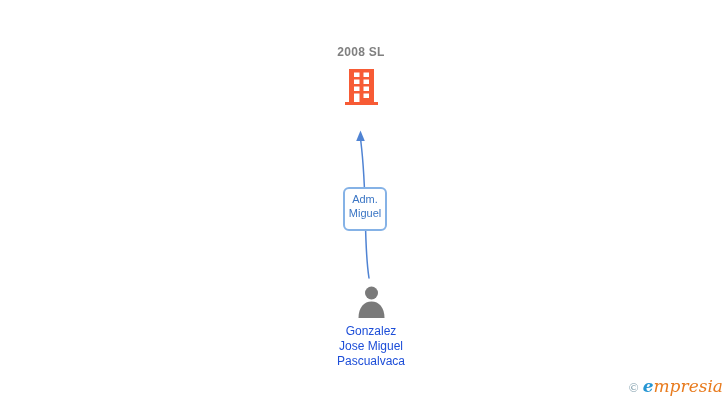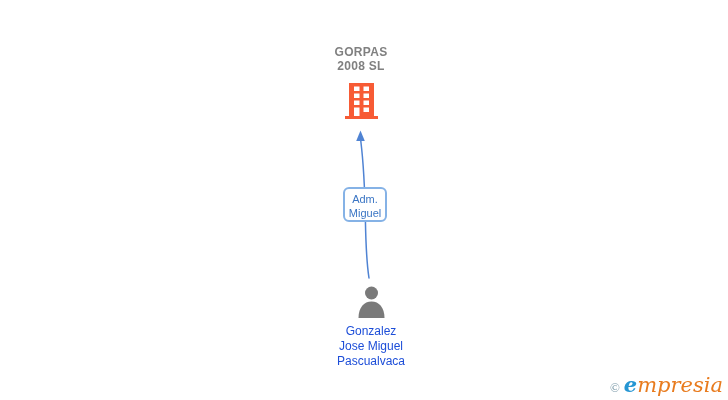--- a/index.html
+++ b/index.html
@@ -42,21 +42,21 @@
   .building-icon {
     display: block;
     margin: 10px auto 0 auto;
   }
   
   .rel-label {
     position: absolute;
     left: 343px;
     top: 187px;
     width: 44px;
-    height: 35px;
+    height: 44px;
     box-sizing: border-box;
     background: #ffffff;
     border: 2px solid #85B2E6;
     border-radius: 6px;
     text-align: center;
     padding-top: 3px;
     cursor: pointer;
   }
   .rel-label div {
     font-size: 11px;
@@ -93,39 +93,38 @@
     cursor: pointer;
   }
   .watermark .copy {
     font-size: 13px;
     color: #7A99A8;
     font-family: "Liberation Serif", serif;
   }
   .watermark .brand {
     font-family: "DejaVu Serif", serif;
     font-style: italic;
-    font-size: 21px;
+    font-size: 17px;
     line-height: 18px;
   }
   .watermark .brand-initial { color: #2696D3; font-weight: bold; }
   .watermark .brand-rest    { color: #E87B1E; }
 </style>
 </head>
 <body>
 
 <div class="canvas">
 
   <svg class="connector" viewBox="0 0 728 400">
     <path d="M 369 278 C 363 240 368 200 360.8 141" fill="none" stroke="#4F83D3" stroke-width="1.5" stroke-linecap="round"></path>
     <polygon points="360.5,130.5 356.2,141 364.8,141" fill="#4F83D3"></polygon>
   </svg>
 
   <div class="company-node">
     <div class="company-name">
-      <div>GORPAS</div>
       <div>2008 SL</div>
     </div>
     <svg class="building-icon" width="33" height="36" viewBox="0 0 33 36">
       <rect x="0" y="33" width="33" height="3" fill="#F75B35"></rect>
       <rect x="4" y="0" width="25" height="33.5" fill="#F75B35"></rect>
       <rect x="9" y="3.5" width="5.5" height="4.5" fill="#ffffff"></rect>
       <rect x="18.5" y="3.5" width="5.5" height="4.5" fill="#ffffff"></rect>
       <rect x="9" y="10.5" width="5.5" height="4.5" fill="#ffffff"></rect>
       <rect x="18.5" y="10.5" width="5.5" height="4.5" fill="#ffffff"></rect>
       <rect x="9" y="17.5" width="5.5" height="4.5" fill="#ffffff"></rect>

